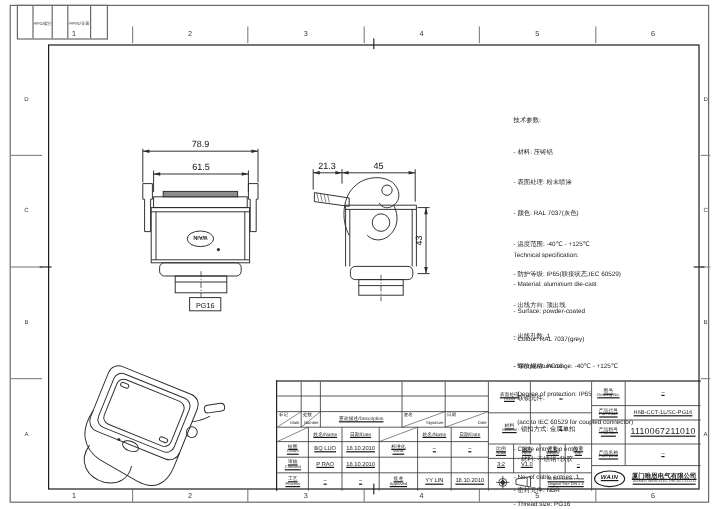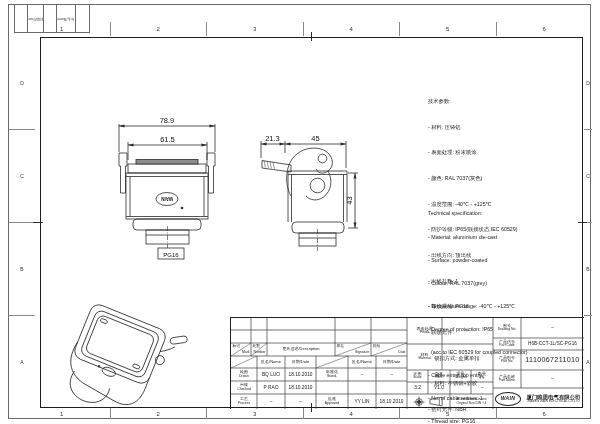--- a/index.html
+++ b/index.html
@@ -18,21 +18,21 @@
   .corner-block>div{border-right:1px solid #6a6a6a;display:flex;align-items:center;justify-content:center;overflow:hidden;}
   .corner-block>div:last-child{border-right:none;}
   .corner-block span{transform:rotate(180deg);font-size:3.5px;white-space:nowrap;color:#444;}
   .spec{position:absolute;white-space:pre;color:#222;}
   .spec div{white-space:pre;}
   .spec-cn{left:428px;top:80px;font-size:5.3px;line-height:8.55px;}
   .spec-en{left:428px;top:195px;font-size:5.3px;line-height:7.7px;}
   .title-block{position:absolute;left:230px;top:317px;width:353px;height:91px;border-top:1px solid #222;border-left:1px solid #222;box-sizing:content-box;}
   .tb-grid{position:absolute;left:0;top:0;}
   .cell{position:absolute;display:flex;flex-direction:column;align-items:center;justify-content:center;
-        text-align:right;color:#1a1a1a;line-height:1.15;overflow:hidden;box-sizing:border-box;}
+        text-align:right;color:#1a1a1a;line-height:1.15;overflow:hidden;box-sizing:border-box;text-decoration:underline;}
   .cell .cn{font-size:4px;}
   .cell .en{font-size:3.4px;color:#222;}
   .cell.single{flex-direction:row;font-size:4px;}
   .val{font-size:4.8px;}
   .split{display:block;}
   .split .cn{position:absolute;left:1.5px;top:1px;font-size:3.8px;}
   .split .en{position:absolute;right:1.5px;bottom:1px;font-size:3.4px;}
   .note{font-size:3.2px;line-height:3.9px;color:#222;}
   .wain-oval{border:1px solid #222;border-radius:50%;width:24px;height:12px;display:flex;align-items:center;justify-content:center;
              font-size:5px;font-weight:bold;font-style:italic;letter-spacing:0.4px;}

